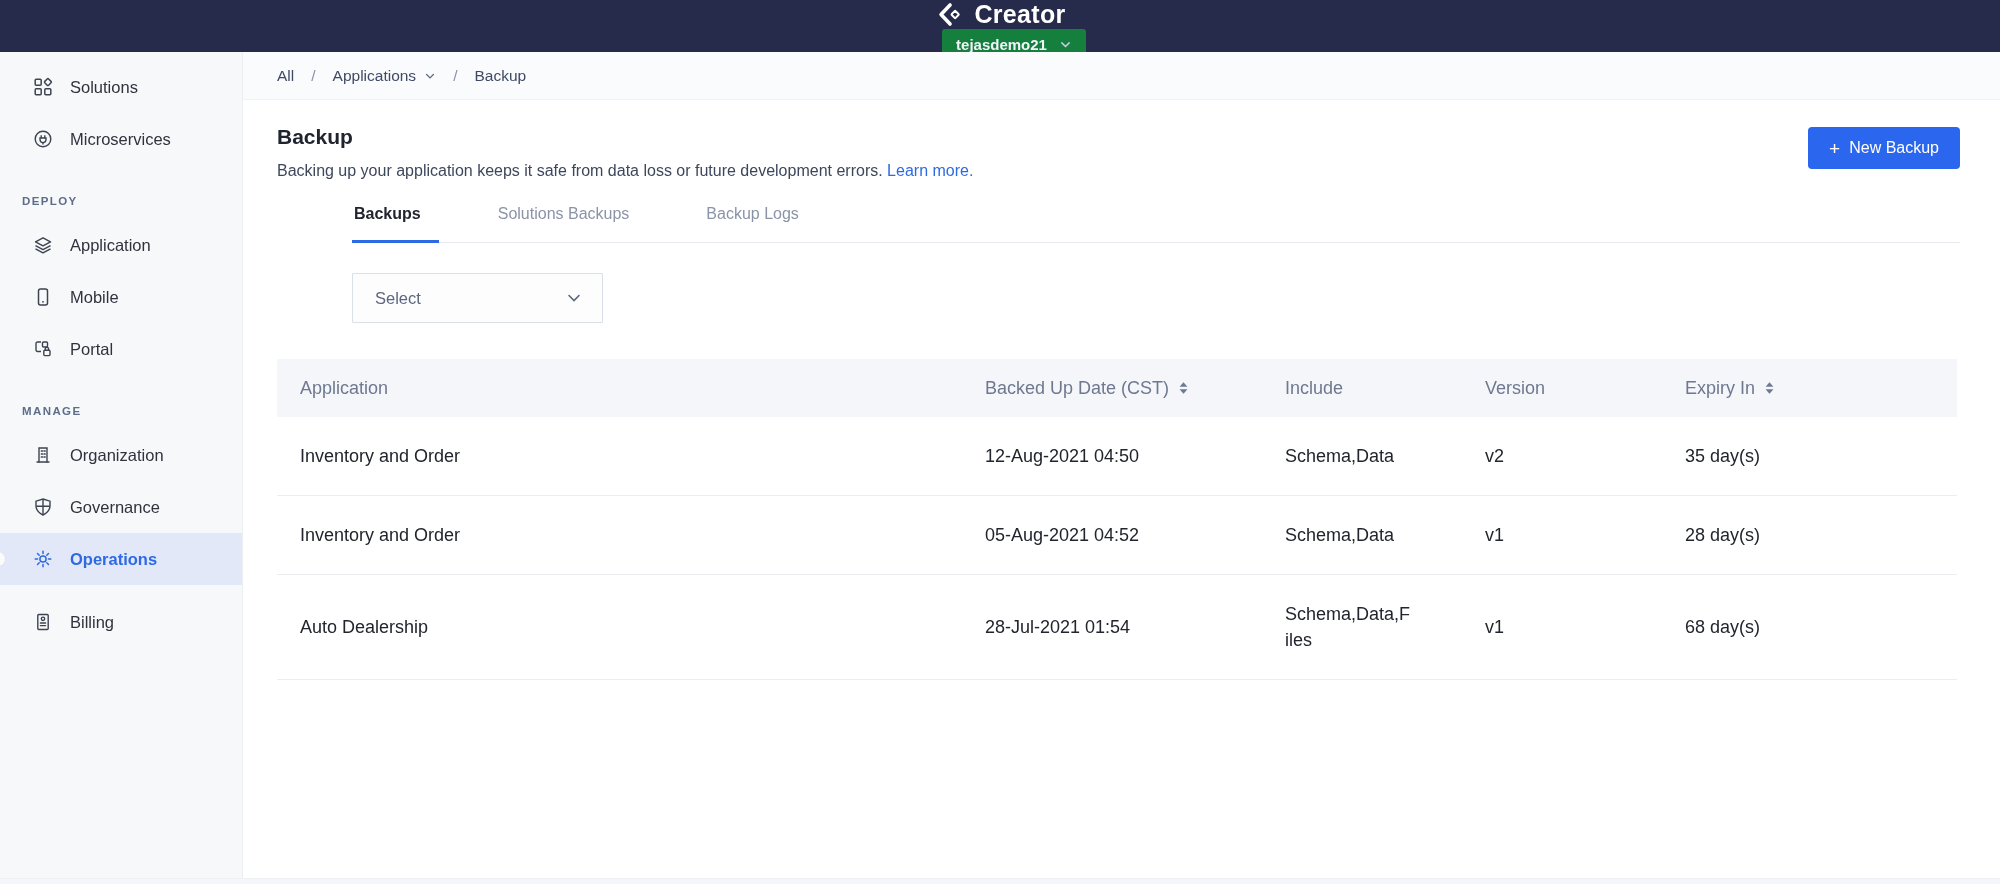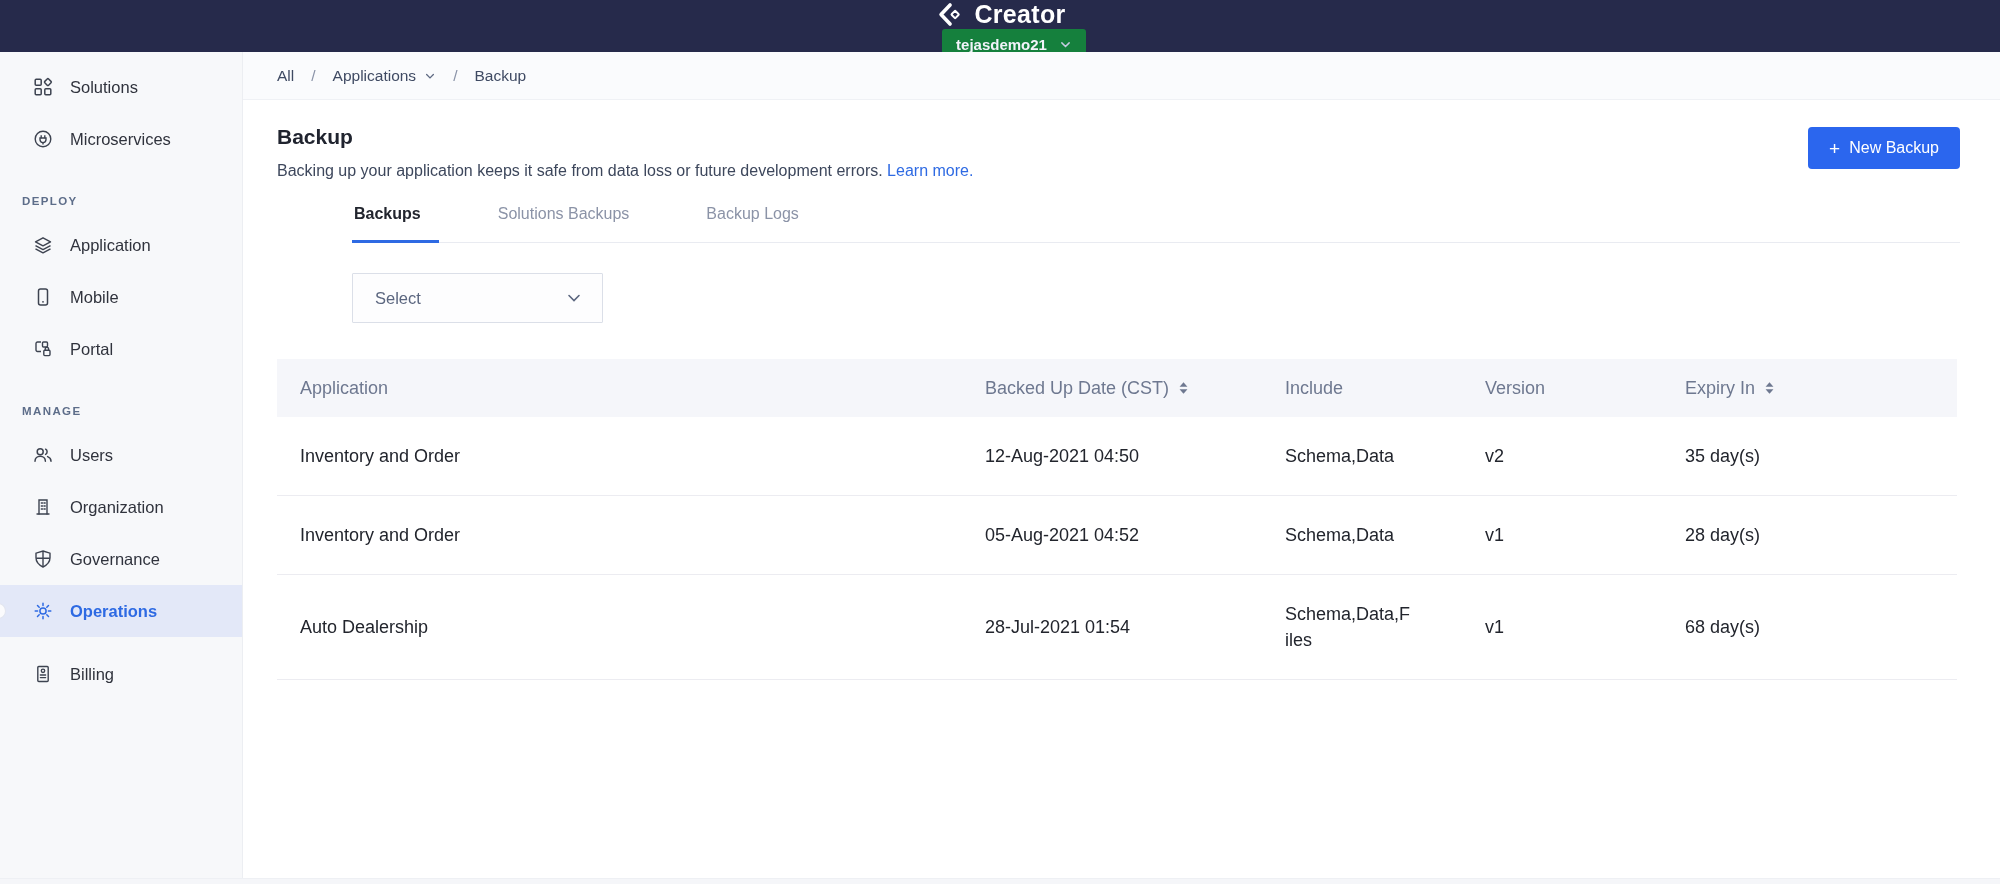--- a/index.html
+++ b/index.html
@@ -238,31 +238,20 @@
           <rect x="9.5" y="3" width="5" height="5" rx="1"></rect>
           <rect x="10.8" y="11.2" width="6.2" height="5.4" rx="1"></rect>
           <path d="M12.2 11.2V9.9a1.7 1.7 0 0 1 3.4 0v1.3"></path>
         </svg>
       </span>
       <span>Portal</span>
     </div>
 
     <div class="side-section-header">MANAGE</div>
 
-    <div class="side-item">
-      <span class="sicon">
-        <svg width="20" height="20" viewBox="0 0 20 20" fill="none" stroke="currentColor" stroke-width="1.5" stroke-linecap="round">
-          <circle cx="7.2" cy="6.8" r="3"></circle>
-          <path d="M2 16.2c0-3 2.4-5 5.2-5s5.2 2 5.2 5"></path>
-          <path d="M12.6 4.2a3 3 0 0 1 0 5.2"></path>
-          <path d="M14.6 11.6c2 .8 3.4 2.5 3.4 4.6"></path>
-        </svg>
-      </span>
-      <span>Users</span>
-    </div>
 
     <div class="side-item">
       <span class="sicon">
         <svg width="20" height="20" viewBox="0 0 20 20" fill="none" stroke="currentColor" stroke-width="1.4" stroke-linecap="round">
           <path d="M6 17V3h8v14"></path>
           <path d="M4 17h12"></path>
           <path d="M8.3 6h1.2M11 6h1.2M8.3 9h1.2M11 9h1.2M8.3 12h1.2M11 12h1.2"></path>
         </svg>
       </span>
       <span>Organization</span>

